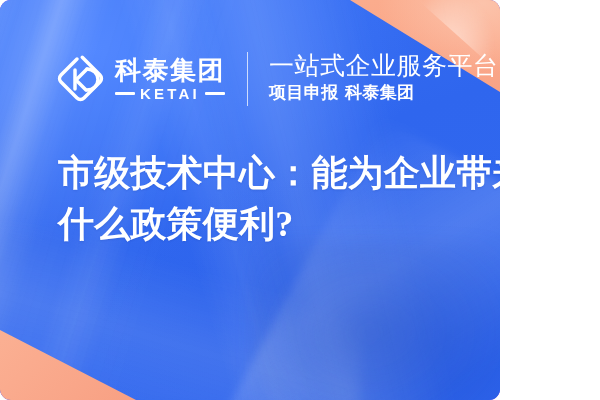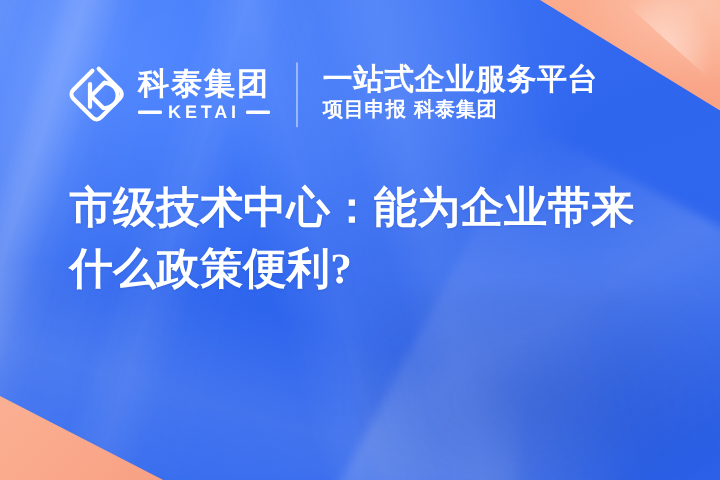--- a/index.html
+++ b/index.html
@@ -2,25 +2,26 @@
 <html><head>
 <meta charset="utf-8">
 <style>
   html, body {
     margin: 0;
     padding: 0;
     background: #ffffff;
   }
   #banner {
     position: relative;
-    width: 600px;
+    width: 500px;
     height: 400px;
     overflow: hidden;
     font-family: "Liberation Sans", "DejaVu Sans", sans-serif;
     background: #d946ef;
+    border-radius: 11px;
   }
 
   
   .bg-base {
     position: absolute;
     inset: 0;
     background:
       radial-gradient(120% 90% at 18% 12%, #4a82ff 0%, rgba(74,130,255,0) 55%),
       radial-gradient(110% 80% at 85% 85%, #2a5fe8 0%, rgba(42,95,232,0) 60%),
       linear-gradient(160deg, #3b72f4 0%, #2f66ee 45%, #3269f0 100%);
@@ -195,21 +196,21 @@
     margin: 0 21px 0 22px;
   }
   .tagline {
     display: flex;
     flex-direction: column;
     justify-content: center;
   }
   .tagline-main {
     color: #ffffff;
     font-size: 25px;
-    font-weight: 700;
+    font-weight: 400;
     letter-spacing: .5px;
     line-height: 1.12;
     white-space: nowrap;
     font-family: "DejaVu Sans", "Liberation Sans", sans-serif;
   }
   .tagline-sub {
     color: #ffffff;
     font-size: 17px;
     font-weight: 700;
     letter-spacing: .4px;

